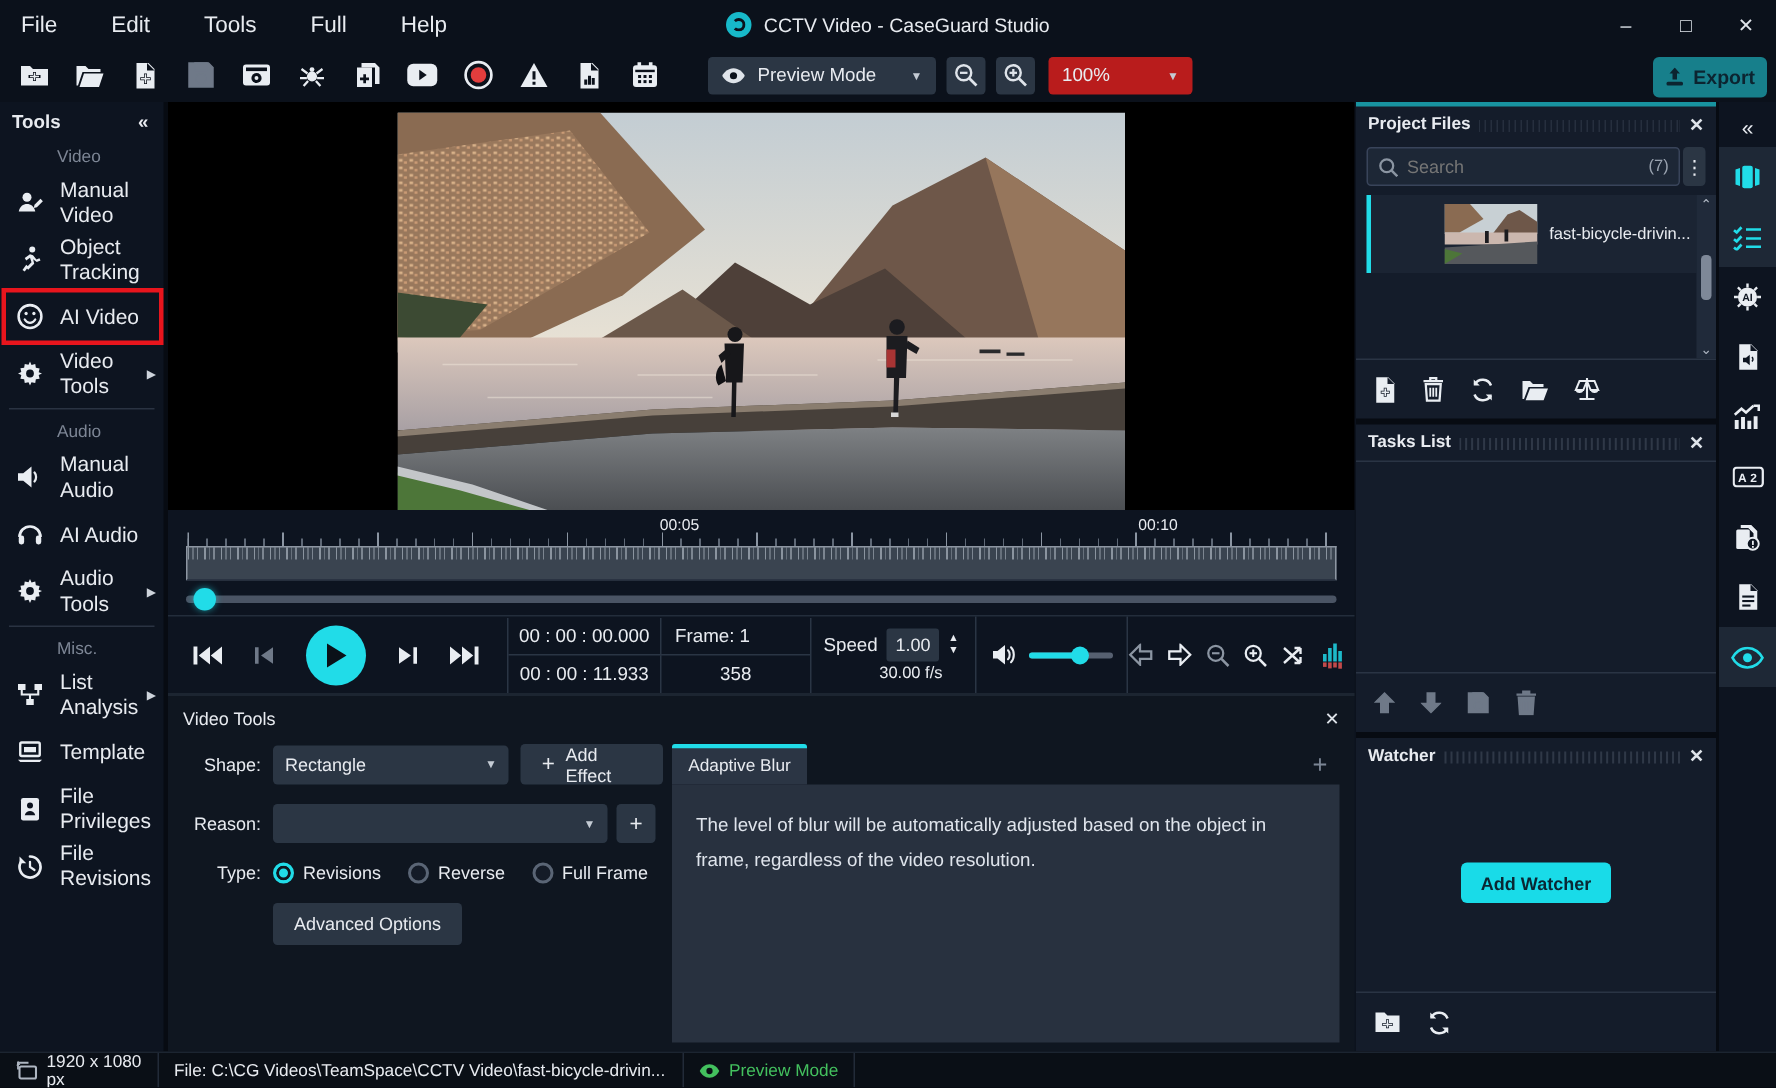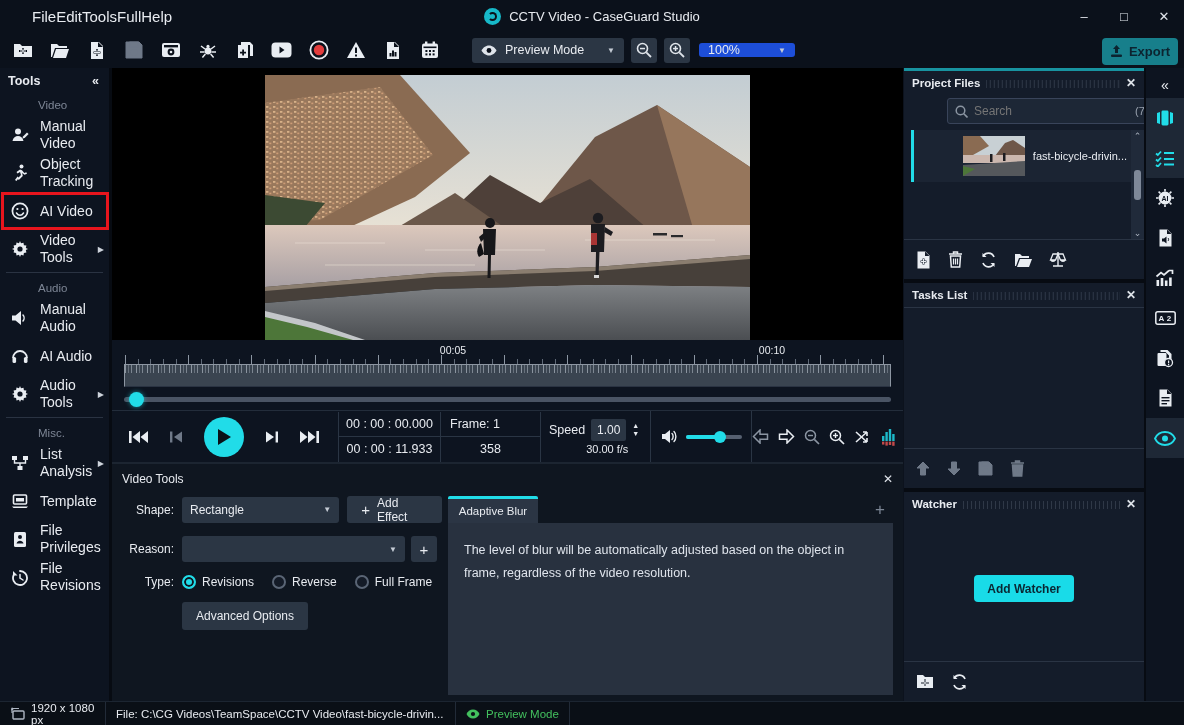--- a/index.html
+++ b/index.html
@@ -2,37 +2,37 @@
 <html><head>
 <meta charset="utf-8">
 <style>
   * { margin:0; padding:0; box-sizing:border-box; }
   html,body { background:#05080d; }
   body { font-family:"Liberation Sans", sans-serif; color:#e8ebf0; }
   .app { position:relative; width:1184px; height:725px; background:#0c121d; overflow:hidden; }
 
   
   .menubar { position:absolute; top:0; left:0; right:0; height:32px; background:#0b111b; display:flex; align-items:center; }
-  .menus { display:flex; padding-left:32px; font-size:15px; }
+  .menus { display:flex; gap:36px; padding-left:14px; font-size:15px; }
   .menu-item { cursor:default; }
   .title-center { position:absolute; left:0; right:0; top:0; height:32px; display:flex; align-items:center; justify-content:center; gap:8px; pointer-events:none; font-size:13px; }
   .logo { width:17px; height:17px; border-radius:50%; background:#17b9c9; position:relative; }
   .logo::after { content:""; position:absolute; inset:4px; border:2px solid #0b111b; border-radius:50%; border-left-color:transparent; }
   .win-controls { position:absolute; right:0; top:0; height:32px; display:flex; }
   .win-btn { width:40px; height:32px; display:flex; align-items:center; justify-content:center; font-size:13px; color:#dfe4ea; }
 
   
   .toolbar { position:absolute; top:32px; left:0; right:0; height:36px; background:#0b111b; display:flex; align-items:center; }
   .tb-icons { display:flex; gap:12px; padding-left:10px; align-items:center; }
   .tb-btn { width:25px; height:25px; display:flex; align-items:center; justify-content:center; border-radius:3px; }
   .tb-btn svg { display:block; }
   .dim svg * { fill:#6f7988 !important; stroke:#6f7988 !important; }
   .preview-dd { margin-left:30px; height:25px; min-width:152px; background:#2b3644; border-radius:3px; display:flex; align-items:center; gap:8px; padding:0 9px; font-size:12.5px; }
   .sq-btn { height:25px; width:26px; margin-left:7px; background:#2b3644; border-radius:3px; display:flex; align-items:center; justify-content:center; }
-  .zoom-dd { margin-left:9px; height:14px; width:96px; background:#1d4ed8; border-radius:3px; display:flex; align-items:center; justify-content:space-between; padding:0 9px; font-size:12.5px; }
+  .zoom-dd { margin-left:9px; height:25px; width:96px; background:#b91c1c; border-radius:3px; display:flex; align-items:center; justify-content:space-between; padding:0 9px; font-size:12.5px; }
   .chev { font-size:8px; color:#c4cbd4; }
   .export-btn { position:absolute; right:6px; top:38px; height:27px; width:76px; background:#177f8b; border-radius:4px; display:flex; align-items:center; justify-content:center; gap:6px; color:#0c2430; font-size:13px; font-weight:bold; }
 
   
   .content { position:absolute; top:68px; left:0; right:0; bottom:24px; display:flex; }
   .sidebar { width:112px; background:#0d1420; position:relative; flex:none; border-right:3px solid #070b12; }
   .main { width:791px; flex:none; display:flex; flex-direction:column; background:#0d1420; }
   .right-panels { width:240px; flex:none; display:flex; flex-direction:column; background:#070b12; gap:4px; margin-left:1px; }
   .right-strip { flex:1; background:#0d1420; border-left:2px solid #070b12; display:flex; flex-direction:column; align-items:center; }
 
@@ -110,21 +110,21 @@
 
   
   .panel { background:#141c2a; display:flex; flex-direction:column; }
   .p-files { height:211px; border-top:3px solid #1893a0; }
   .p-tasks { height:205px; }
   .p-watch { flex:1; }
   .p-header { height:24px; display:flex; align-items:center; padding:0 8px; font-size:11.5px; font-weight:bold; gap:6px; flex:none; }
   .p-header .dots { flex:1; height:8px; margin-top:2px;
       background:repeating-linear-gradient(90deg,#3a4454 0 1px,transparent 1px 4px) center/100% 2px repeat-y; opacity:.7; }
   .p-close { color:#dfe4ea; font-size:12px; }
-  .search-row { display:flex; gap:2px; padding:3px 7px 6px 7px;margin-left:36px; }
+  .search-row { display:flex; gap:2px; padding:3px 7px 6px 7px; }
   .search-box { flex:1; height:26px; background:#1d2736; border:1px solid #39445a; border-radius:3px; display:flex; align-items:center; padding:0 7px; gap:6px; }
   .search-box input { flex:1; min-width:0; background:transparent; border:none; outline:none; color:#c9d0da; font-size:12px; font-family:"Liberation Sans",sans-serif; }
   .count { color:#9aa3b0; font-size:11px; }
   .menu-dots { width:24px; height:26px; background:#2b3644; border-radius:3px; display:flex; align-items:center; justify-content:center; font-size:13px; }
   .file-list { flex:1; display:flex; margin:0 0 0 7px; position:relative; }
   .file-item { flex:1; height:52px; background:#1b2433; border-left:3px solid #21dce8; display:flex; align-items:center; gap:8px; padding:0 4px 0 5px;justify-content:flex-end; }
   .file-name { font-size:11px; white-space:nowrap; overflow:hidden; }
   .vscroll { width:13px; background:#202a3a; display:flex; flex-direction:column; align-items:center; justify-content:space-between; font-size:9px; color:#aeb6c2; padding:1px 0; }
   .vthumb { width:7px; height:30px; border-radius:3px; background:#7e8898; }
   .p-toolbar { height:40px; border-top:1px solid #2a3444; display:flex; align-items:center; gap:17px; padding-left:12px; flex:none; }

